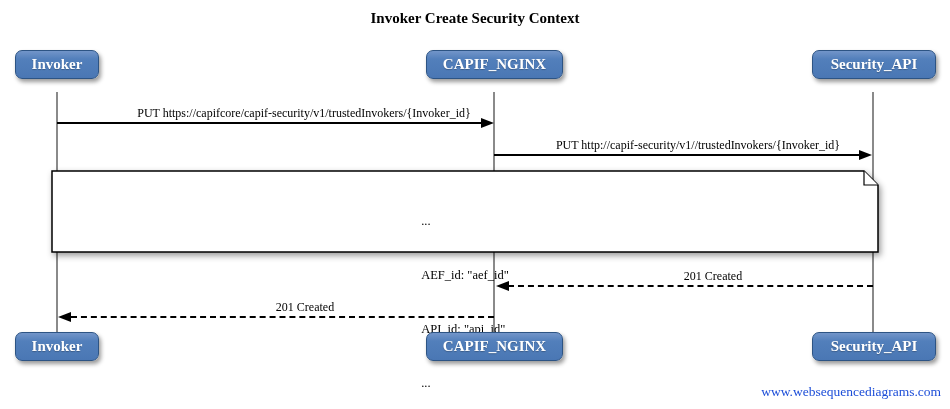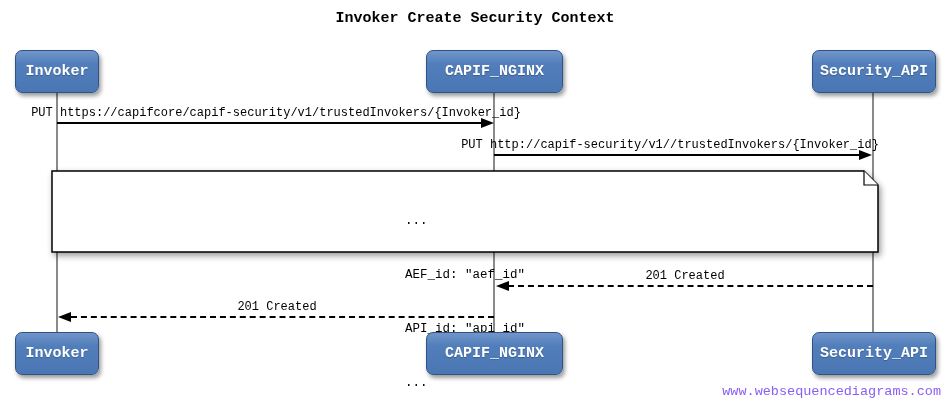--- a/index.html
+++ b/index.html
@@ -1,42 +1,42 @@
 <!DOCTYPE html>
 <html><head>
 <meta charset="utf-8">
 <style>
   html,body{margin:0;padding:0;background:#ffffff;}
   #canvas{
     position:relative;
     width:950px;height:409px;
     background:#ffffff;
-    font-family:Liberation Mono, monospace;
+    font-family:Liberation Serif, serif;
     overflow:hidden;
   }
   .title{
     position:absolute;top:10px;left:0;width:100%;
     text-align:center;font-size:15px;font-weight:bold;color:#000;
   }
   .lifeline{
     position:absolute;width:2px;background:#8a8a8a;
   }
   .actor{
-    position:absolute;height:43px;
+    position:absolute;height:29px;
     background:linear-gradient(180deg,#7295c9 0%,#527fbb 30%,#4a77b4 100%);
     border:1.5px solid #2d5484;border-radius:7px;
     box-shadow:2px 3px 4px rgba(0,0,0,0.40);
     color:#ffffff;font-size:15px;font-weight:bold;
     display:flex;align-items:center;justify-content:center;
     box-sizing:border-box;
     text-shadow:0 1px 1px rgba(0,0,0,0.25);
   }
   .msg-label{
     position:absolute;transform:translateX(-50%);
-    font-size:12px;color:#000;white-space:nowrap;
+    font-size:12px;color:#000;white-space:nowrap;margin-left:28px;
   }
   .line-solid{position:absolute;height:2px;background:#000;}
   .line-dashed{position:absolute;height:0;border-top:2px dashed #000;}
   .arrow-right{
     position:absolute;width:0;height:0;
     border-top:5.5px solid transparent;border-bottom:5.5px solid transparent;
     border-left:13px solid #000;
   }
   .arrow-left{
     position:absolute;width:0;height:0;
@@ -51,21 +51,21 @@
   .note-text{
     position:absolute;left:0;top:6px;width:100%;
     text-align:center;
   }
   .note-text .inner{
     display:inline-block;text-align:left;
     font-size:12.5px;line-height:18px;color:#000;white-space:pre;
   }
   .footer{
     position:absolute;right:9px;top:384px;
-    font-size:13.5px;color:#8b5cf6;
+    font-size:13.5px;color:#1d4ed8;
   }
 </style>
 </head>
 <body>
 
 <div id="canvas">
 
   <div class="title">Invoker Create Security Context</div>
 
   <div class="lifeline" style="left:56px;top:92px;height:242px;"></div>

